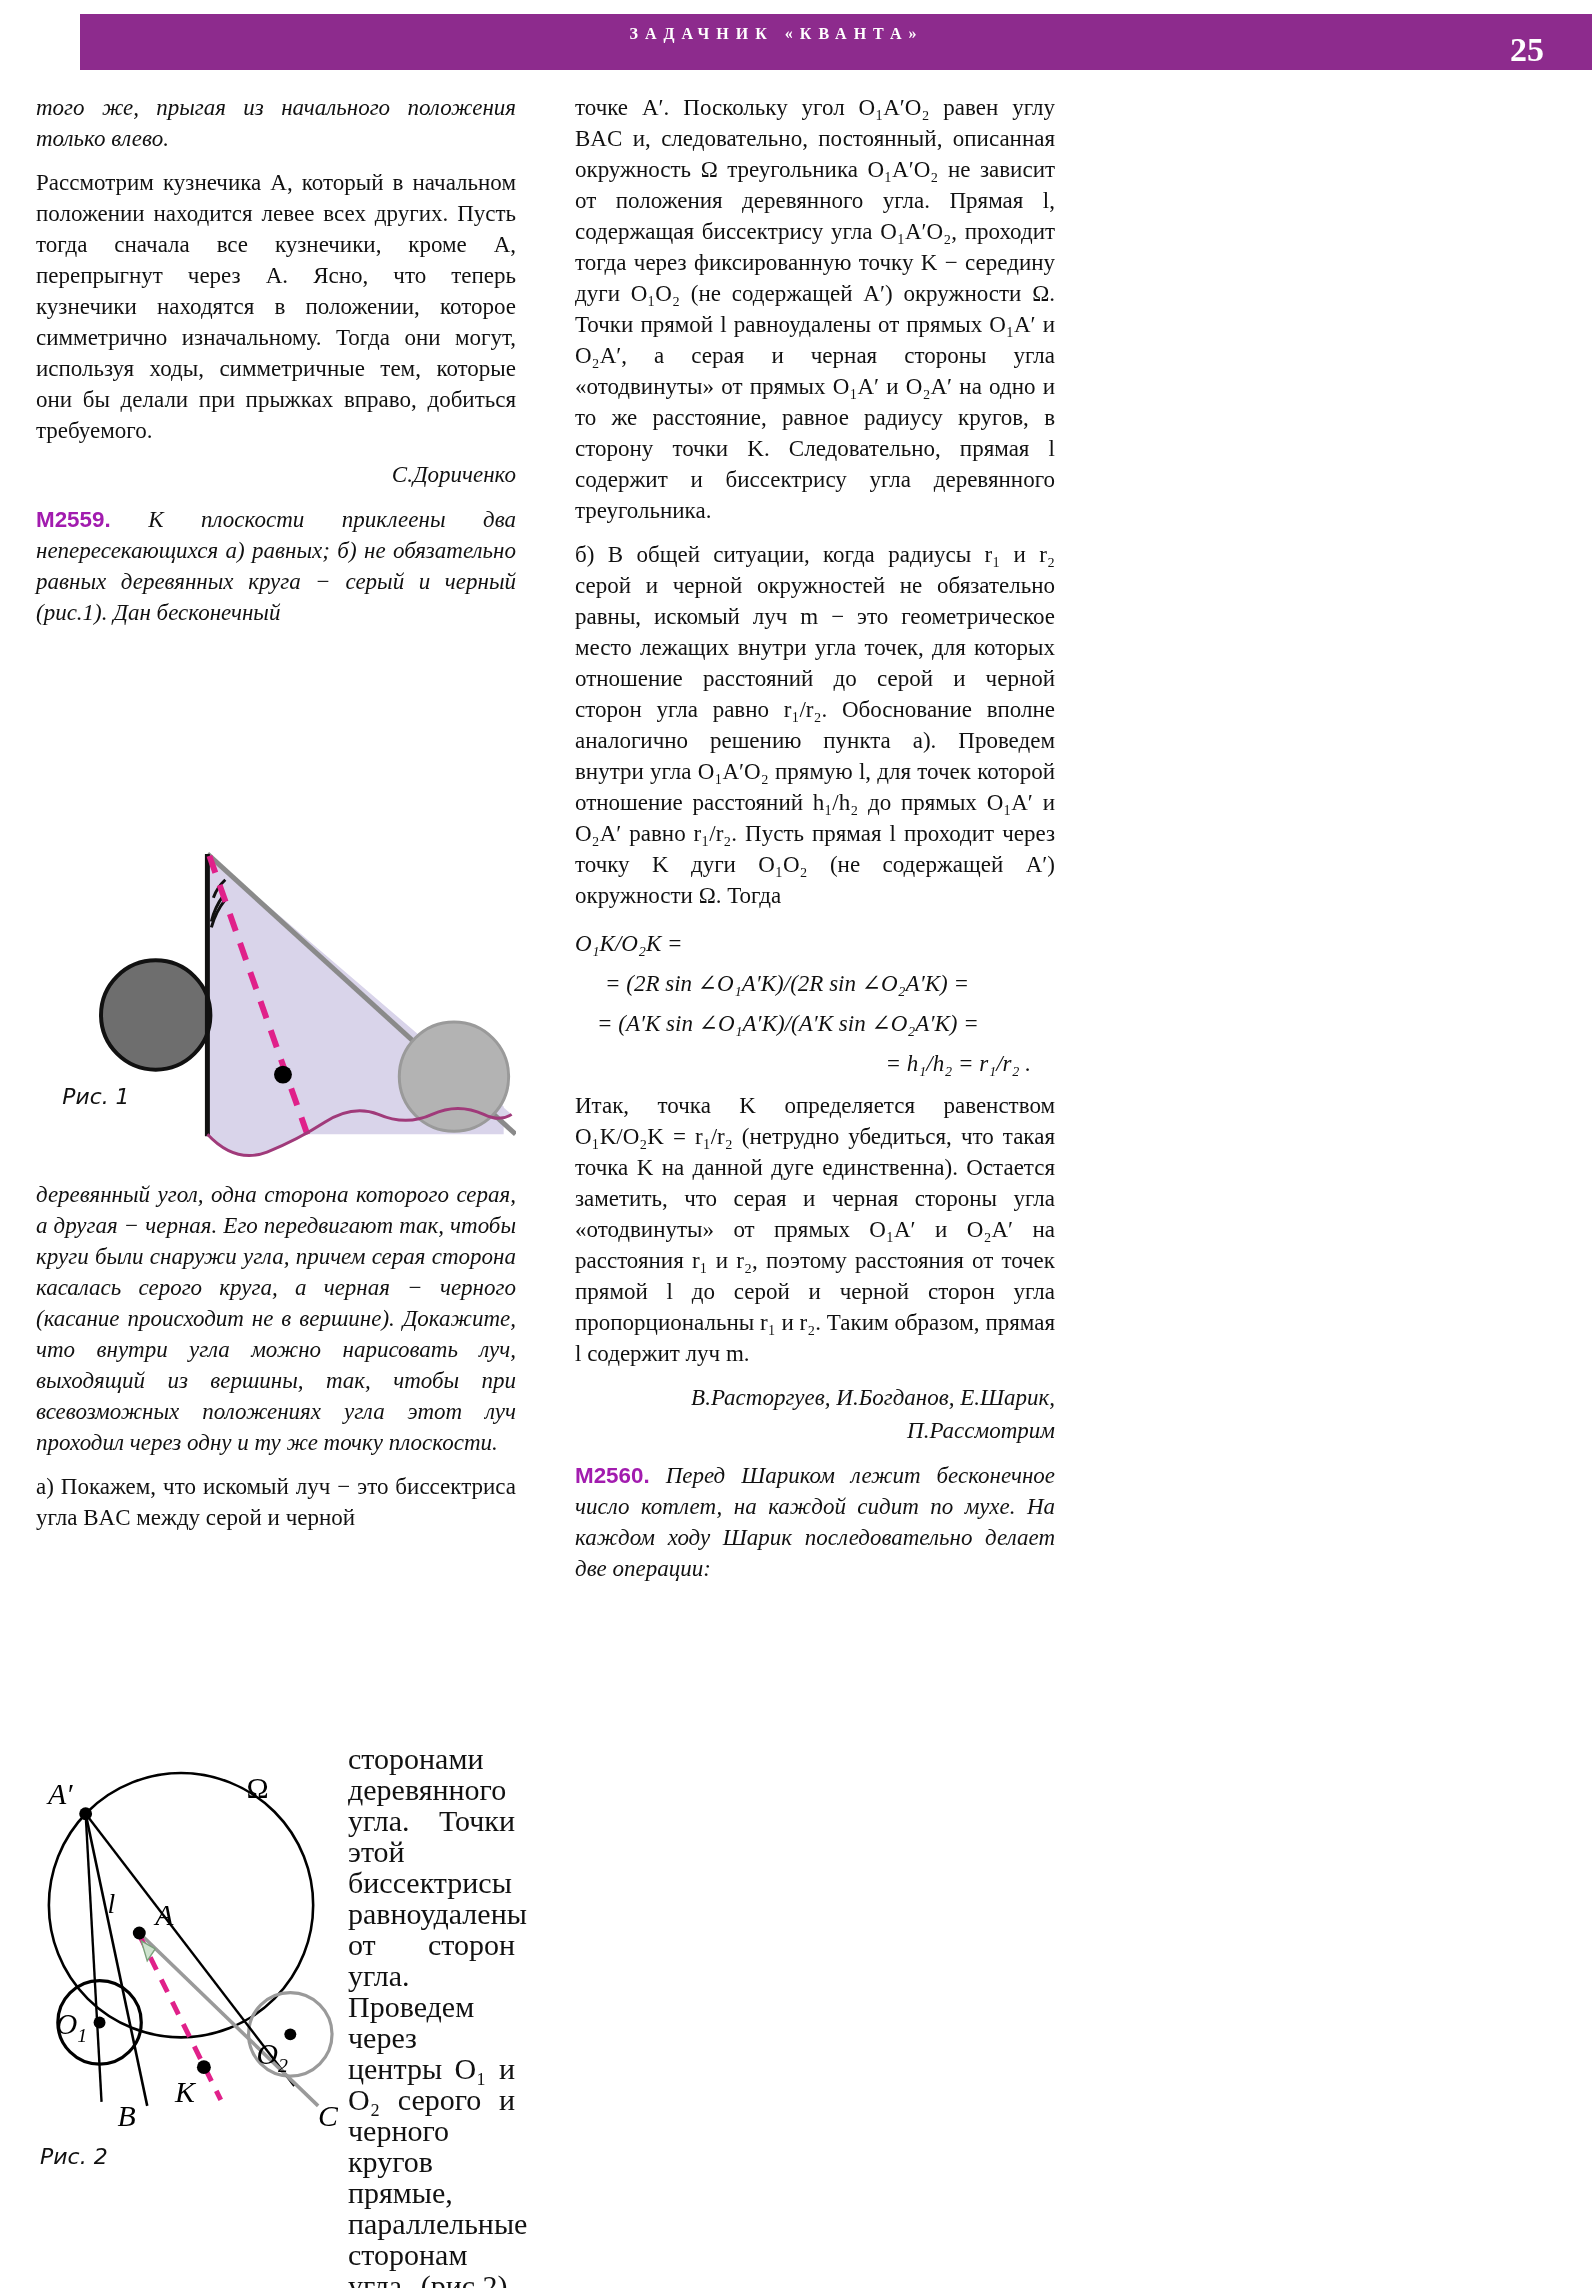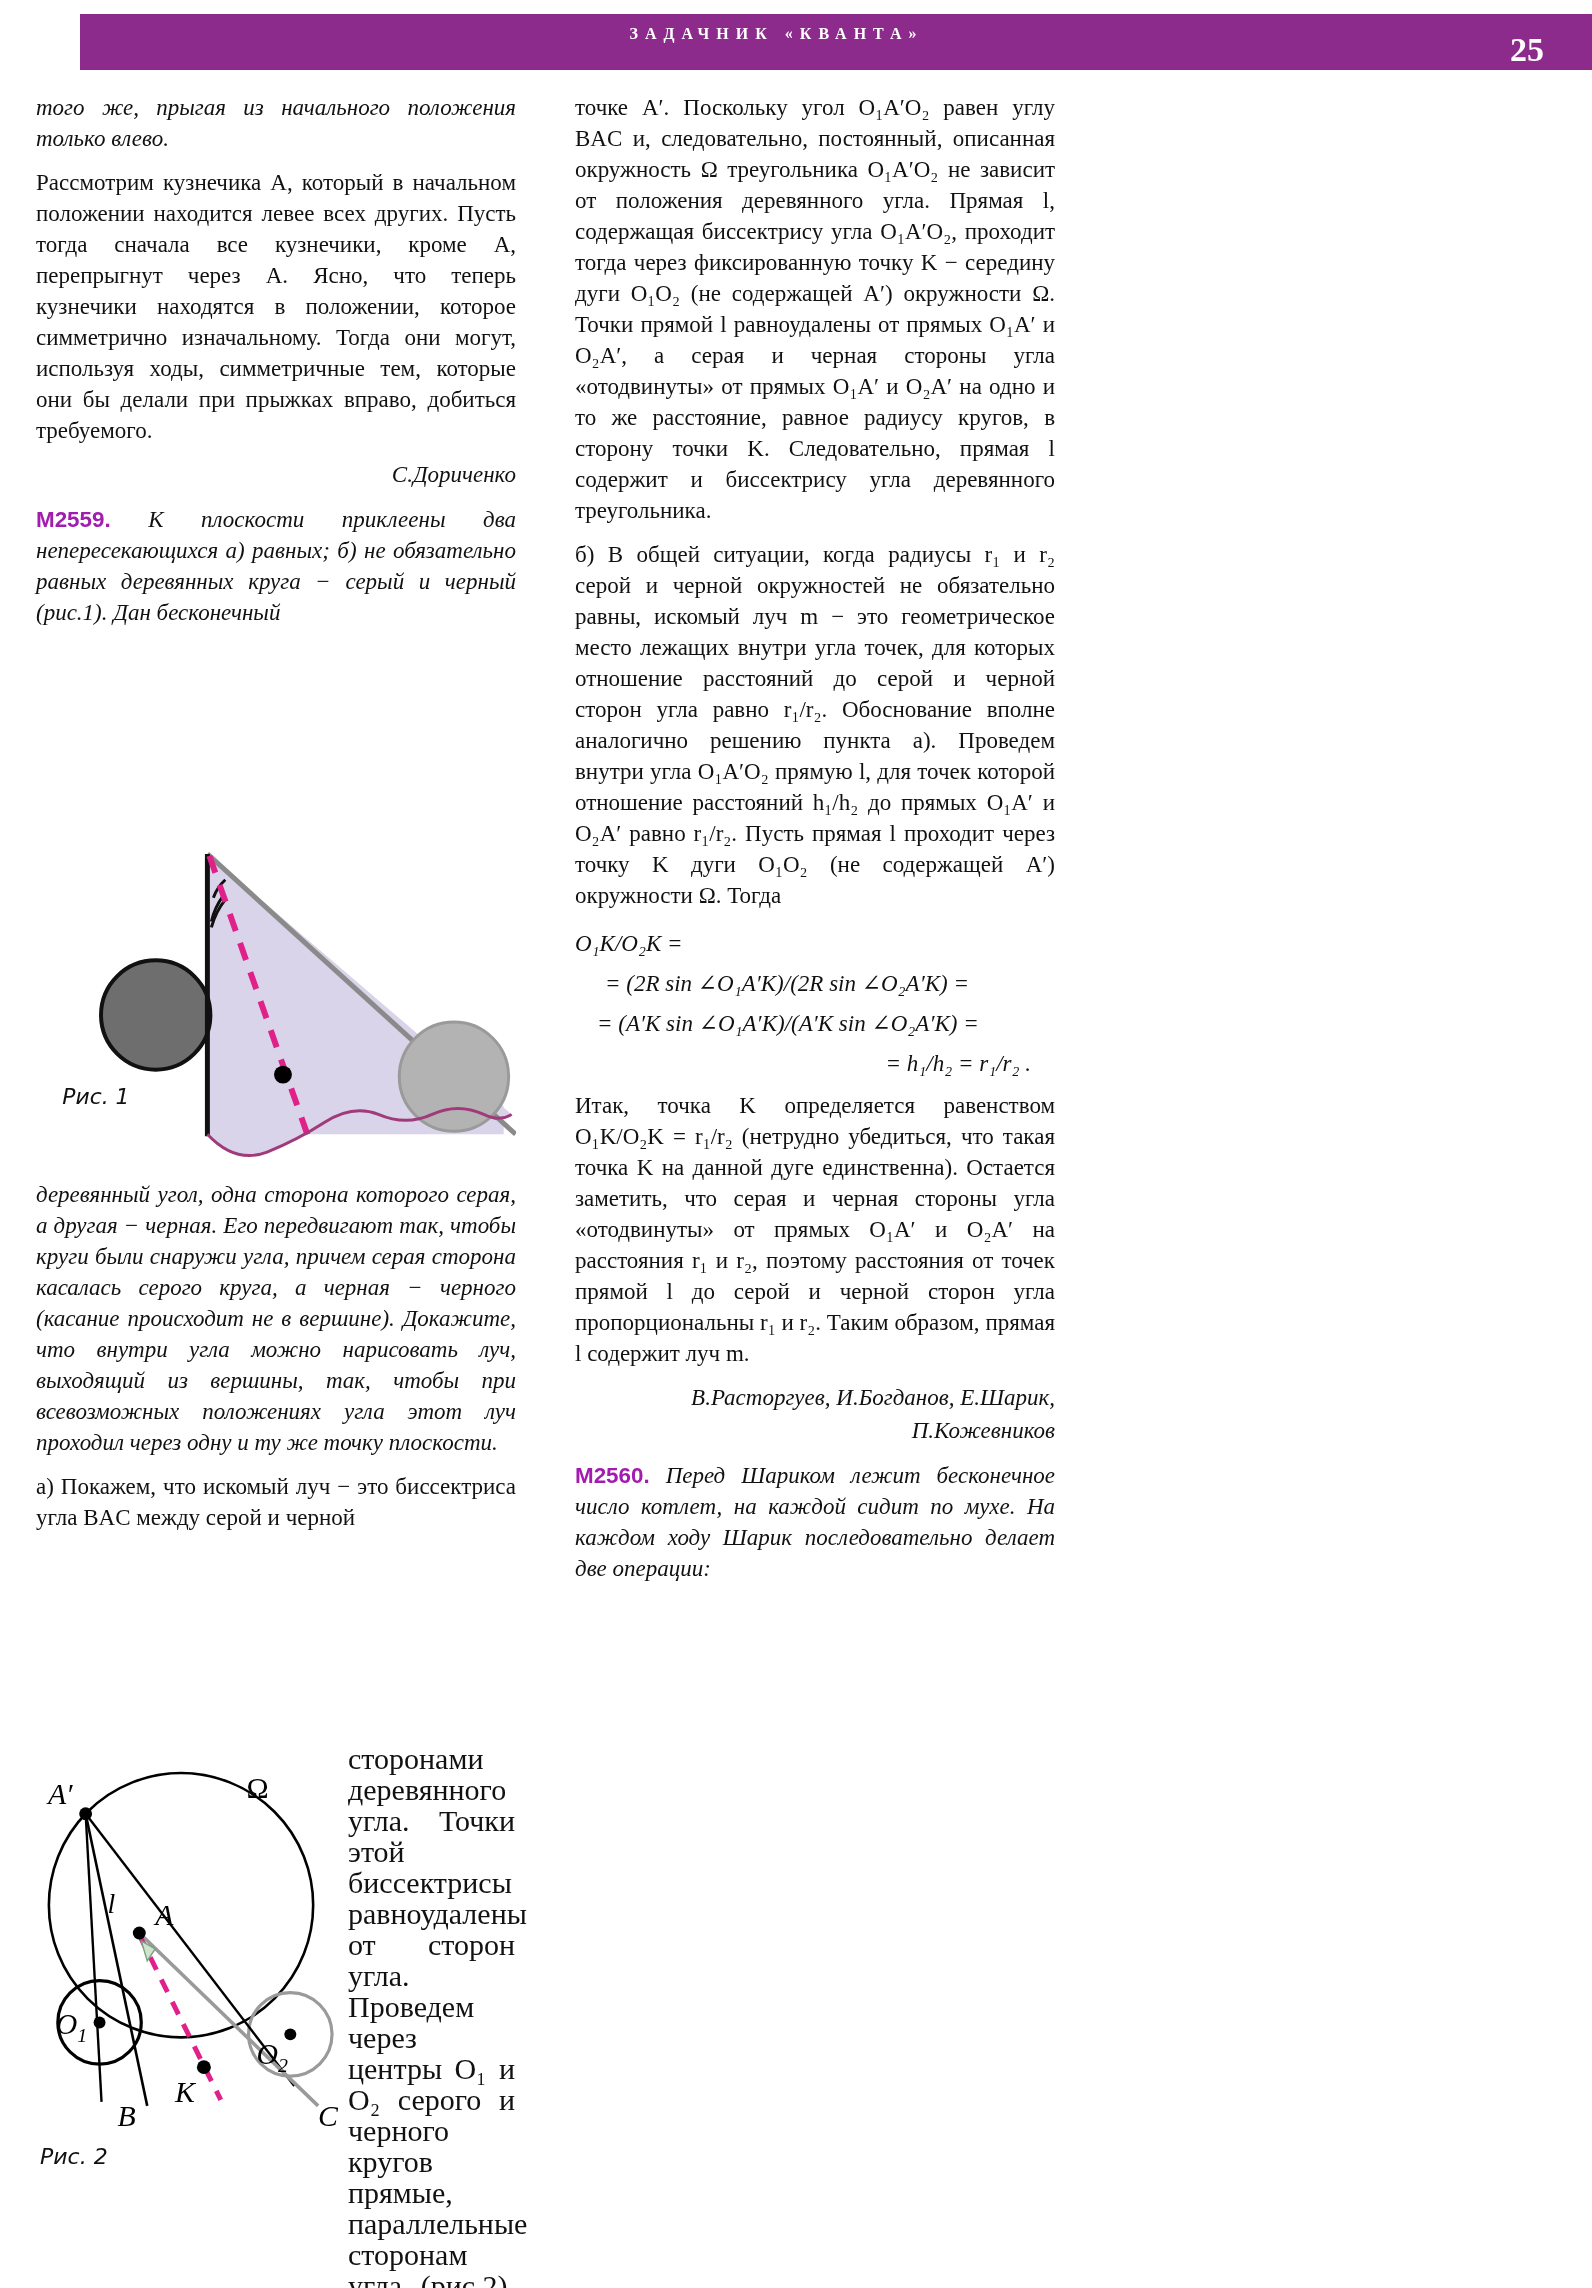--- a/index.html
+++ b/index.html
@@ -174,20 +174,20 @@
   <div class="eq">
     <div class="eqline">O₁K/O₂K =</div>
     <div class="eqline indent1">= (2R sin ∠O₁A′K)/(2R sin ∠O₂A′K) =</div>
     <div class="eqline indent2">= (A′K sin ∠O₁A′K)/(A′K sin ∠O₂A′K) =</div>
     <div class="eqline rightish">= h₁/h₂ = r₁/r₂ .</div>
   </div>
 
   <p class="p">Итак, точка K определяется равенством O₁K/O₂K = r₁/r₂ (нетрудно убедиться, что такая точка K на данной дуге единственна). Остается заметить, что серая и черная стороны угла «отодвинуты» от прямых O₁A′ и O₂A′ на расстояния r₁ и r₂, поэтому расстояния от точек прямой l до серой и черной сторон угла пропорциональны r₁ и r₂. Таким образом, прямая l содержит луч m.</p>
 
   <p class="sig" style="margin-bottom:2px;">В.Расторгуев, И.Богданов, Е.Шарик,</p>
-  <p class="sig">П.Кожевников</p>
+  <p class="sig">П.Рассмотрим</p>
 
   <p class="p ital">
     <span class="mlabel">M2560.</span>
     <span>Перед Шариком лежит бесконечное число котлет, на каждой сидит по мухе. На каждом ходу Шарик последовательно делает две операции:</span>
   </p>
 </div>
 
 
 </body></html>

